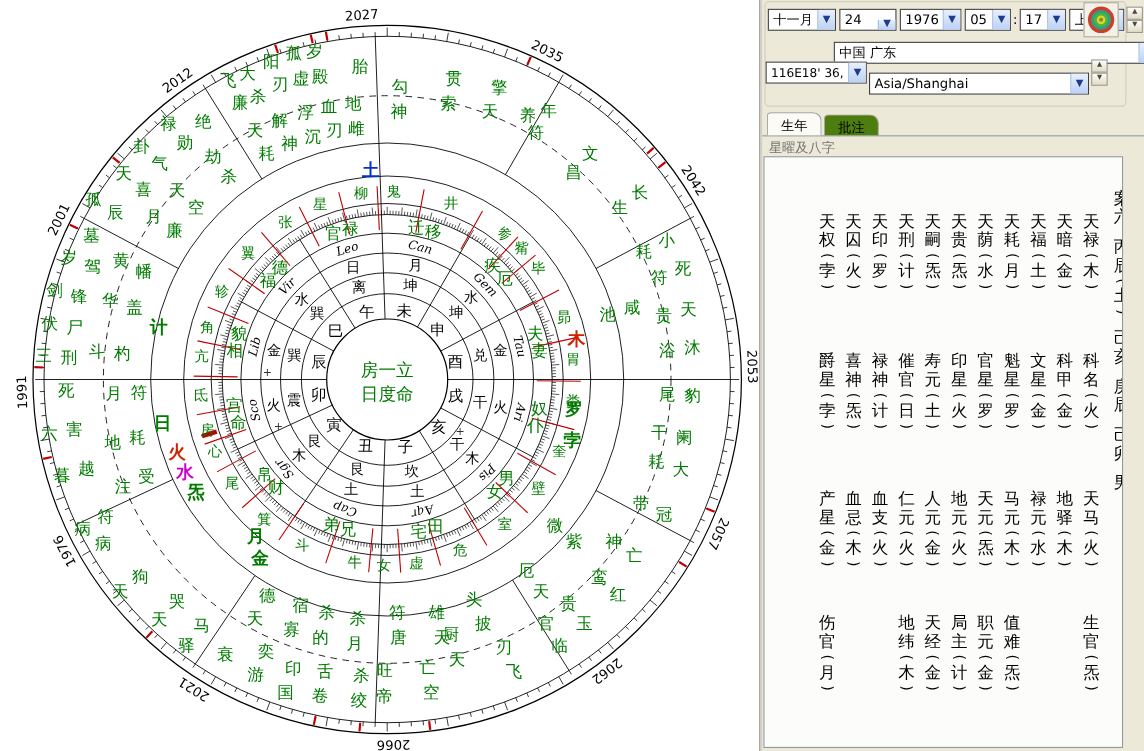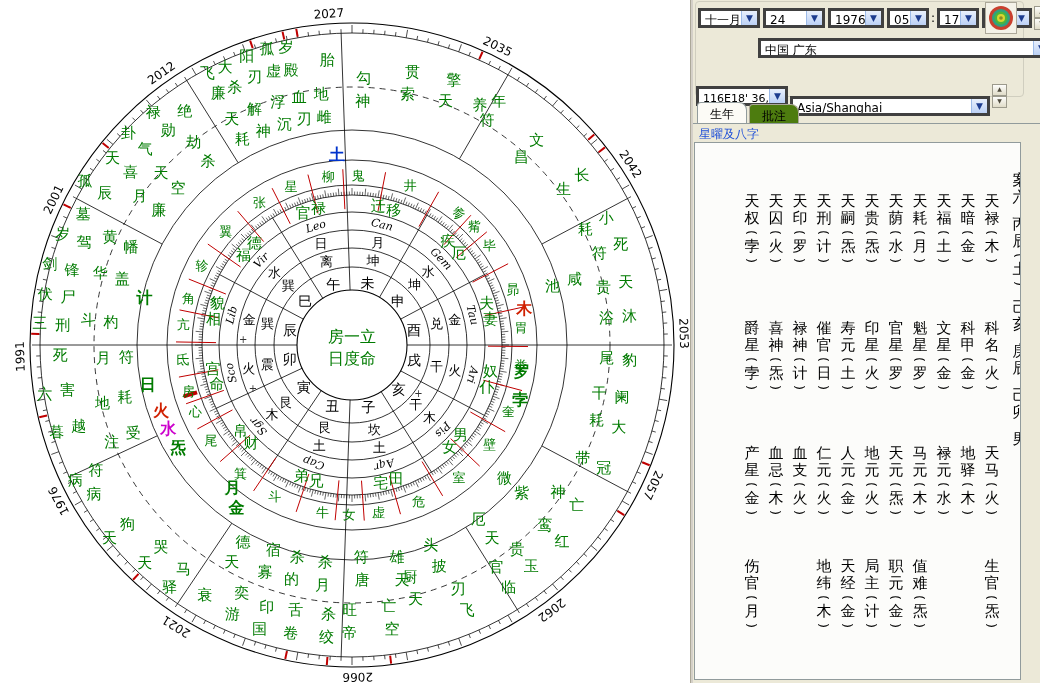--- a/index.html
+++ b/index.html
@@ -6,35 +6,35 @@
   body{width:1040px;height:683px;overflow:hidden;background:#ECE9D8;
        font-family:"DejaVu Sans",sans-serif;font-size:12px;color:#000;}
   #app{position:relative;width:1040px;height:683px;}
   
   #chart-wrap{position:absolute;left:0;top:0;width:690px;height:683px;background:#FFFFFF;}
   #divider{position:absolute;left:690px;top:0;width:2px;height:683px;background:#D4D0C8;border-left:1px solid #ACA899;}
   
   #panel{position:absolute;left:693px;top:0;width:347px;height:683px;background:#ECE9D8;}
   #ctrl-group{position:absolute;left:2px;top:1px;width:327px;height:94px;border:1px solid #D0CEBF;border-radius:4px;background:#ECE9D8;}
   .row{position:absolute;display:flex;align-items:center;}
-  .combo{border:3px solid #404040;background:#fff;height:20px;display:flex;align-items:stretch;box-sizing:border-box;}
+  .combo{border:1px solid #404040;background:#fff;height:20px;display:flex;align-items:stretch;box-sizing:border-box;}
   .combo .val{padding:1px 3px 0 4px;flex:1;white-space:nowrap;overflow:hidden;font-size:12px;line-height:17px;}
   .combo .cbtn{width:15px;background:linear-gradient(#E9F0FC,#BCD1F5);border-left:1px solid #9DBBE8;
       display:flex;align-items:center;justify-content:center;color:#1D3C8F;font-size:9px;line-height:9px;}
   .spinner{display:flex;flex-direction:column;width:15px;height:24px;margin-left:2px;}
   .spinner div{flex:1;border:1px solid #9C9A8C;background:linear-gradient(#FDFDFB,#E0DCC8);
       font-size:6px;line-height:8px;text-align:center;color:#4E4A3C;}
   #target-btn{position:absolute;left:292px;top:2px;width:30px;height:30px;border:1px solid #ACA899;
       background:#F4F2E8;display:flex;align-items:center;justify-content:center;}
   
   #tabs{position:absolute;left:0px;top:100px;width:347px;height:23px;border-bottom:1px solid #919B9C;}
   .tab{position:absolute;top:2px;height:21px;padding:3px 12px 0 12px;font-size:12px;box-sizing:border-box;font-family:Liberation Serif, serif;}
   .tab.active{background:#FCFBF6;border:1px solid #919B9C;border-bottom:none;border-radius:4px 8px 0 0;z-index:2;}
   .tab.inactive{background:#4d7c0f;border:1px solid #ACA899;border-bottom:none;border-radius:4px 8px 0 0;top:4px;height:19px;}
-  #section-link{position:absolute;left:6px;top:126px;color:#1d4ed8;font-size:12px;}
+  #section-link{position:absolute;left:6px;top:126px;color:#737373;font-size:12px;}
   
   #content{position:absolute;left:1px;top:142px;width:327px;height:538px;background:#FCFCFA;
       border:1px solid #919B9C;box-sizing:border-box;overflow:hidden;}
   .vcol{position:absolute;width:22px;display:flex;flex-direction:column;align-items:center;font-size:15px;}
   .vcol span{display:block;line-height:17px;height:17px;text-align:center;}
   .vparen{transform:rotate(90deg);font-size:13px;height:11px !important;line-height:11px !important;color:#000;}
   .vspace{height:10px !important;}
 </style>
 </head>
 <body>
@@ -946,21 +946,21 @@
   <div id="divider"></div>
 
   <div id="panel">
     <div id="ctrl-group"></div>
 
     <div class="row" style="left:5px;top:6px;">
       <div class="combo" style="width:62px;">
         <span class="val">十一月</span>
         <span class="cbtn">▼</span>
       </div>
-      <div class="combo" style="width:62px;margin-left:3px;">
+      <div class="combo" style="width:52px;margin-left:3px;align-items:flex-end;">
         <span class="val">24</span>
         <span class="cbtn">▼</span>
       </div>
       <div class="combo" style="width:56px;margin-left:3px;">
         <span class="val">1976</span>
         <span class="cbtn">▼</span>
       </div>
       <div class="combo" style="width:42px;margin-left:3px;">
         <span class="val">05</span>
         <span class="cbtn">▼</span>
@@ -994,21 +994,21 @@
       <div class="combo" style="width:294px;">
         <span class="val">中国 广东</span>
         <span class="cbtn">▼</span>
       </div>
       <div class="spinner">
           <div>▲</div>
           <div>▼</div>
         </div>
     </div>
 
-    <div class="row" style="left:3px;top:76px;justify-content:flex-end;">
+    <div class="row" style="left:3px;top:46px;justify-content:flex-end;">
       <div class="combo" style="width:92px;">
         <span class="val" style="font-size:11px;">116E18' 36,</span>
         <span class="cbtn">▼</span>
       </div>
       <div class="combo" style="width:200px;margin-left:2px;margin-top:20px;">
         <span class="val">Asia/Shanghai</span>
         <span class="cbtn">▼</span>
       </div>
       <div class="spinner">
           <div>▲</div>

